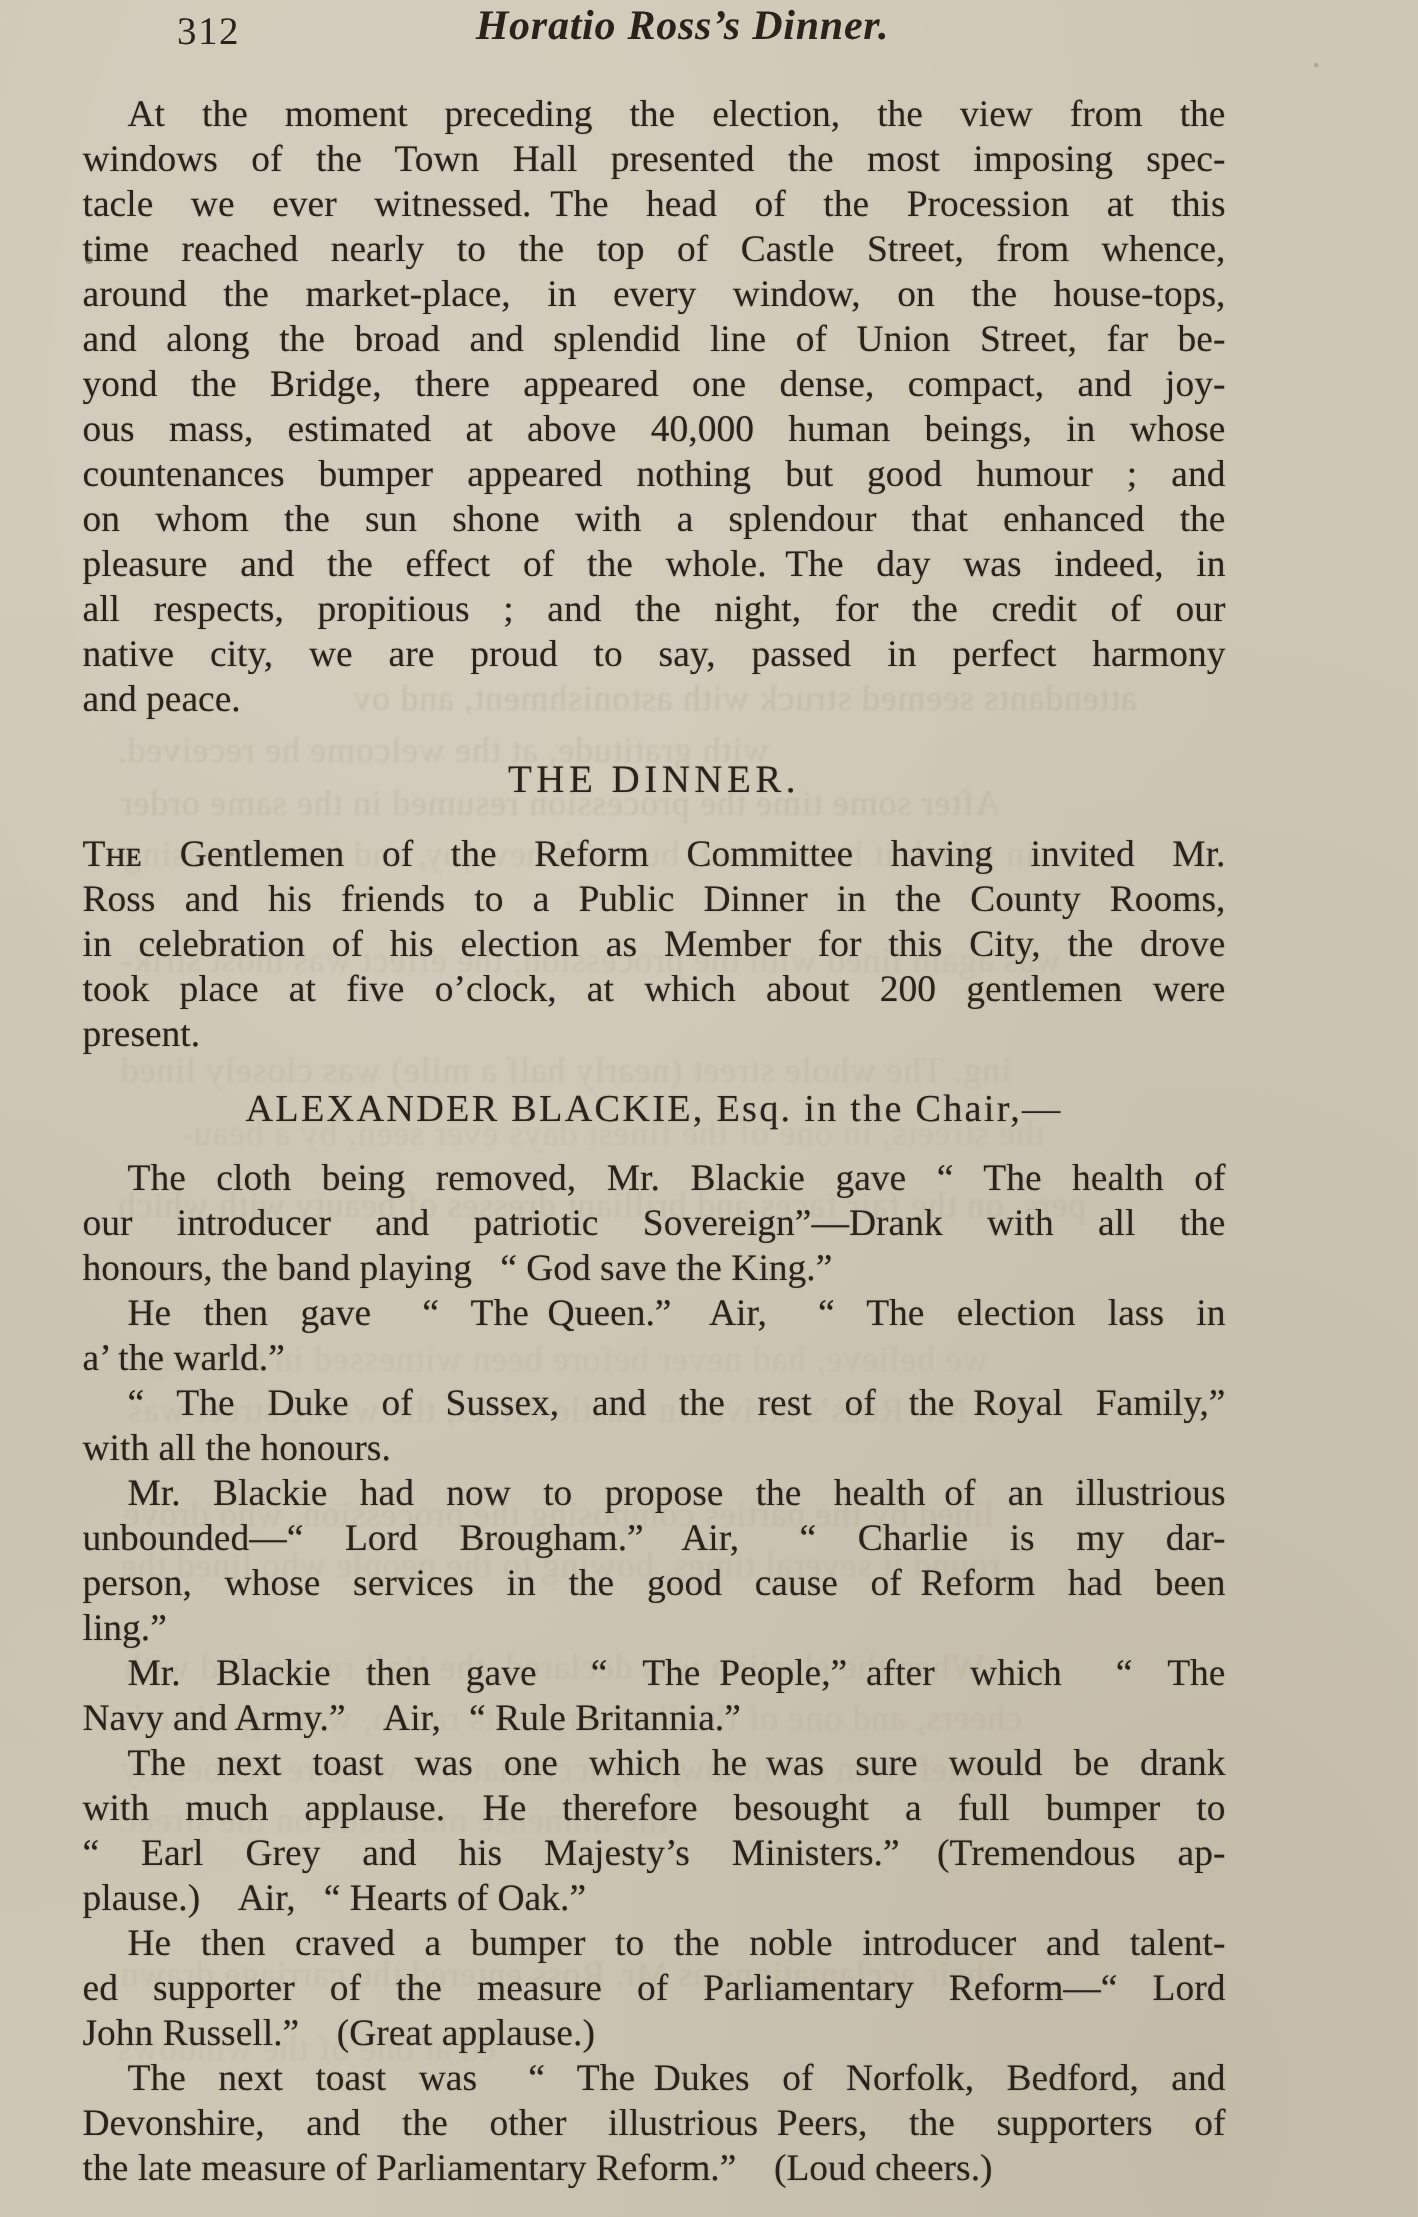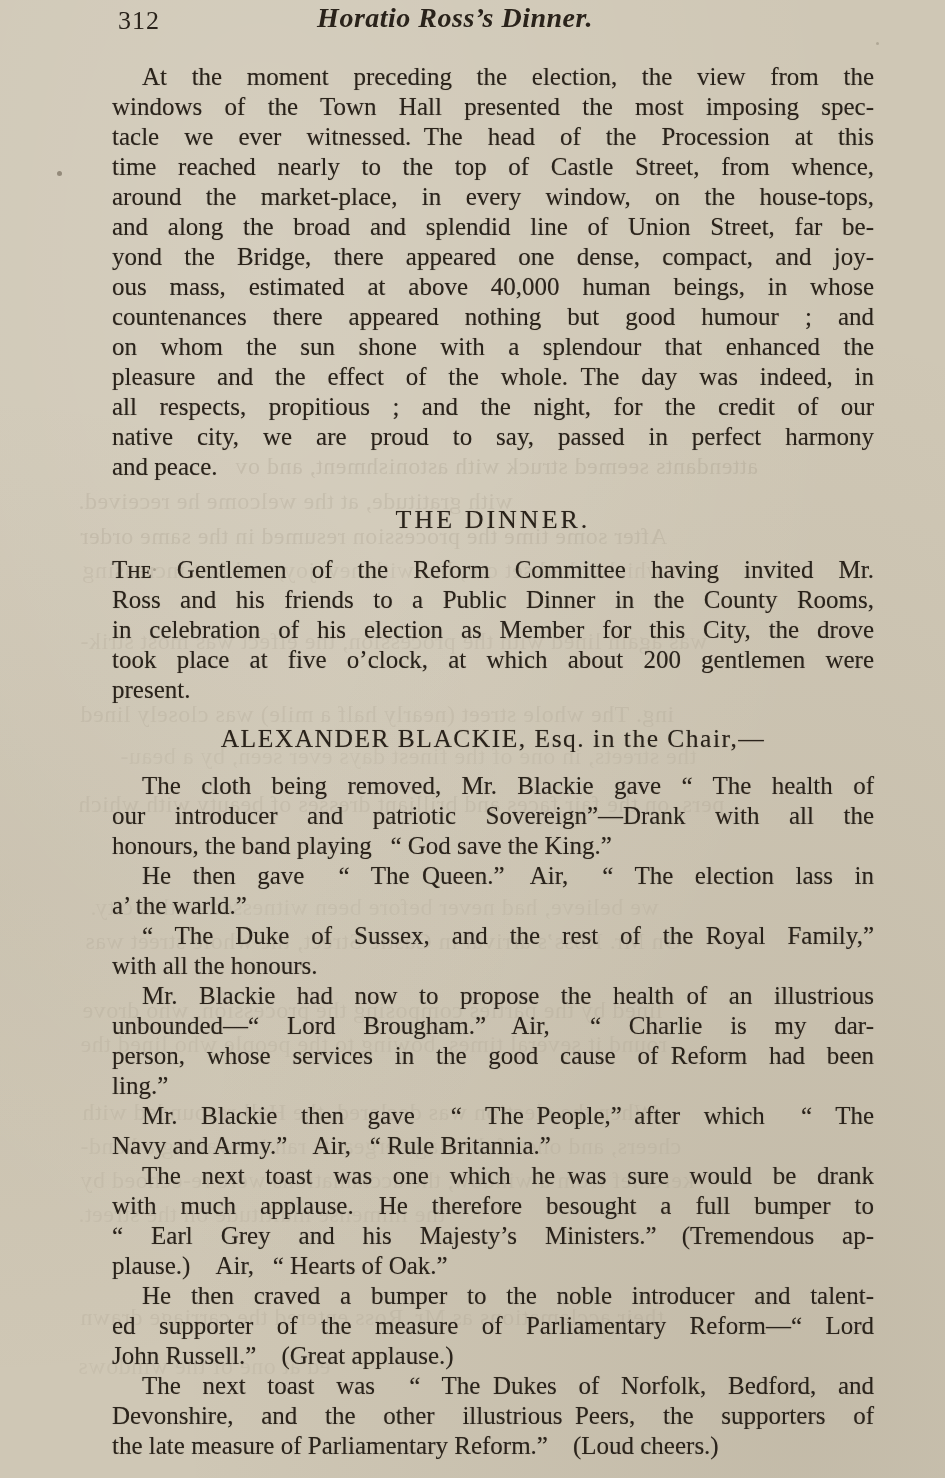--- a/index.html
+++ b/index.html
@@ -39,21 +39,21 @@
   .page-number{
     position:absolute;left:93px;top:6px;
     font-size:26px;letter-spacing:1px;
   }
   .running-title{
     position:absolute;left:0;right:60px;top:2px;
     text-align:center;
     font-style:italic;font-weight:600;
     font-size:28px;letter-spacing:0.5px;
   }
-  .text-col{margin-left:112px;width:762px;}
+  .text-col{margin-left:55px;width:762px;}
   .para{margin:0;}
   .para-intro{margin-top:16px;}
   .tline{
     font-size:25px;line-height:30px;
     text-align:justify;text-align-last:justify;
     text-shadow:0 0 1px rgba(42,35,27,0.35);
     min-height:30px;
   }
   .tline.indent{text-indent:30px;}
   .tline.plast{text-align-last:left;}
@@ -112,21 +112,21 @@
     <div class="text-col">
       <div class="para para-intro">
           <div class="tline indent">At the moment preceding the election, the view from the</div>
           <div class="tline">windows of the Town Hall presented the most imposing spec-</div>
           <div class="tline">tacle we ever witnessed. The head of the Procession at this</div>
           <div class="tline">time reached nearly to the top of Castle Street, from whence,</div>
           <div class="tline">around the market-place, in every window, on the house-tops,</div>
           <div class="tline">and along the broad and splendid line of Union Street, far be-</div>
           <div class="tline">yond the Bridge, there appeared one dense, compact, and joy-</div>
           <div class="tline">ous mass, estimated at above 40,000 human beings, in whose</div>
-          <div class="tline">countenances there appeared nothing but good humour ; and</div>
+          <div class="tline">countenances bumper appeared nothing but good humour ; and</div>
           <div class="tline">on whom the sun shone with a splendour that enhanced the</div>
           <div class="tline">pleasure and the effect of the whole. The day was indeed, in</div>
           <div class="tline">all respects, propitious ; and the night, for the credit of our</div>
           <div class="tline">native city, we are proud to say, passed in perfect harmony</div>
           <div class="tline plast">and peace.</div>
         </div>
 
       <div class="section-heading">THE DINNER.</div>
 
       <div class="para dinner-para">

